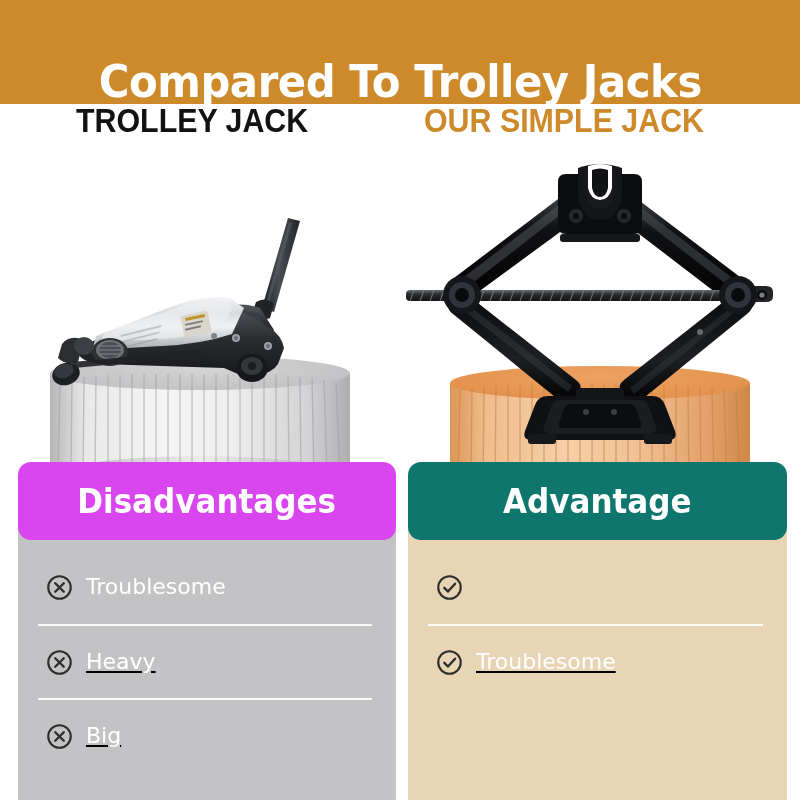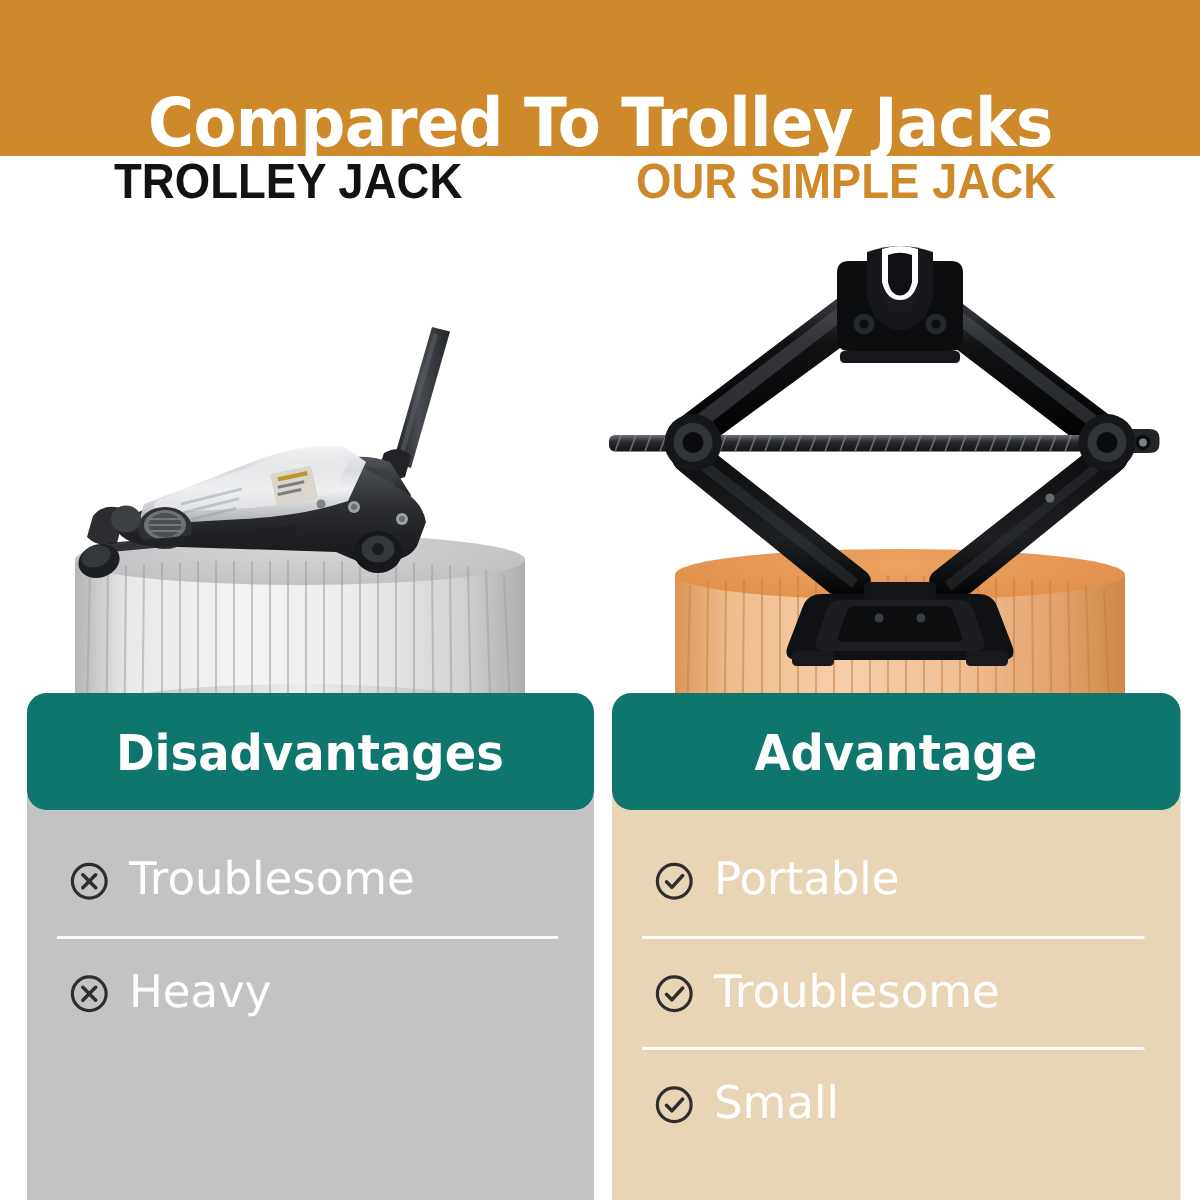--- a/index.html
+++ b/index.html
@@ -137,21 +137,21 @@
   }
   .card-header-title {
     color: #ffffff;
     font-family: "DejaVu Sans", sans-serif;
     font-weight: bold;
     font-size: 33px;
     transform: scaleX(0.94);
     white-space: nowrap;
     line-height: 1;
   }
-  .hdr-gray   { background: #0f766e; }
+  .hdr-gray   { background: #d946ef; }
   .hdr-gold   { background: #0f766e; }
 
   .card-body {
     position: relative;
     margin-top: -10px;
     padding-top: 20px;
     z-index: 1;
   }
   .body-gray  { background: #c3c3c5; height: 328px; border-radius: 0 0 13px 13px; }
   .body-cream { background: #e8d5b5; height: 338px; border-radius: 0 0 0 0; }
@@ -166,31 +166,32 @@
     align-items: center;
     height: 74px;
     padding-left: 28px;
     box-sizing: border-box;
   }
   .feature-item + .feature-item {
     border-top: 2px solid rgba(255,255,255,0.92);
     margin-left: 20px;
     margin-right: 24px;
     padding-left: 8px;
+    text-decoration: underline;
   }
   .feat-icon {
     width: 27px; height: 27px;
     flex: 0 0 27px;
     margin-right: 13px;
     display: block;
   }
   .feat-label {
     color: #ffffff;
     font-family: "DejaVu Sans", sans-serif;
-    font-size: 30px;
+    font-size: 22px;
     font-weight: normal;
     line-height: 1;
     white-space: nowrap;
   }
 </style>
 </head>
 <body>
 
 <div id="page">
 
@@ -505,53 +506,53 @@
 
         <li class="feature-item">
           <svg class="feat-icon" viewBox="0 0 24 24">
             <circle cx="12" cy="12" r="10" fill="none" stroke="#2e2e2e" stroke-width="1.9"></circle>
             <line x1="8.2" y1="8.2" x2="15.8" y2="15.8" stroke="#2e2e2e" stroke-width="2.1" stroke-linecap="round"></line>
             <line x1="15.8" y1="8.2" x2="8.2" y2="15.8" stroke="#2e2e2e" stroke-width="2.1" stroke-linecap="round"></line>
           </svg>
           <span class="feat-label">Heavy</span>
         </li>
 
+        <li class="feature-item">
+          <svg class="feat-icon" viewBox="0 0 24 24">
+            <circle cx="12" cy="12" r="10" fill="none" stroke="#2e2e2e" stroke-width="1.9"></circle>
+            <line x1="8.2" y1="8.2" x2="15.8" y2="15.8" stroke="#2e2e2e" stroke-width="2.1" stroke-linecap="round"></line>
+            <line x1="15.8" y1="8.2" x2="8.2" y2="15.8" stroke="#2e2e2e" stroke-width="2.1" stroke-linecap="round"></line>
+          </svg>
+          <span class="feat-label">Big</span>
+        </li>
 
       </ul>
     </div>
   </div>
 
   <div class="card card-right">
     <div class="card-header hdr-gold">
       <span class="card-header-title">Advantage</span>
     </div>
     <div class="card-body body-cream">
       <ul class="feature-list">
 
         <li class="feature-item">
           <svg class="feat-icon" viewBox="0 0 24 24">
             <circle cx="12" cy="12" r="10" fill="none" stroke="#2e2e2e" stroke-width="1.9"></circle>
             <path d="M7.4 12.3 L10.6 15.6 L17 8.6" fill="none" stroke="#2e2e2e" stroke-width="2.1" stroke-linecap="round" stroke-linejoin="round"></path>
           </svg>
-          <span class="feat-label">Portable</span>
         </li>
 
         <li class="feature-item">
           <svg class="feat-icon" viewBox="0 0 24 24">
             <circle cx="12" cy="12" r="10" fill="none" stroke="#2e2e2e" stroke-width="1.9"></circle>
             <path d="M7.4 12.3 L10.6 15.6 L17 8.6" fill="none" stroke="#2e2e2e" stroke-width="2.1" stroke-linecap="round" stroke-linejoin="round"></path>
           </svg>
           <span class="feat-label">Troublesome</span>
         </li>
 
-        <li class="feature-item">
-          <svg class="feat-icon" viewBox="0 0 24 24">
-            <circle cx="12" cy="12" r="10" fill="none" stroke="#2e2e2e" stroke-width="1.9"></circle>
-            <path d="M7.4 12.3 L10.6 15.6 L17 8.6" fill="none" stroke="#2e2e2e" stroke-width="2.1" stroke-linecap="round" stroke-linejoin="round"></path>
-          </svg>
-          <span class="feat-label">Small</span>
-        </li>
 
       </ul>
     </div>
   </div>
 
 </div>
 
 </body></html>

